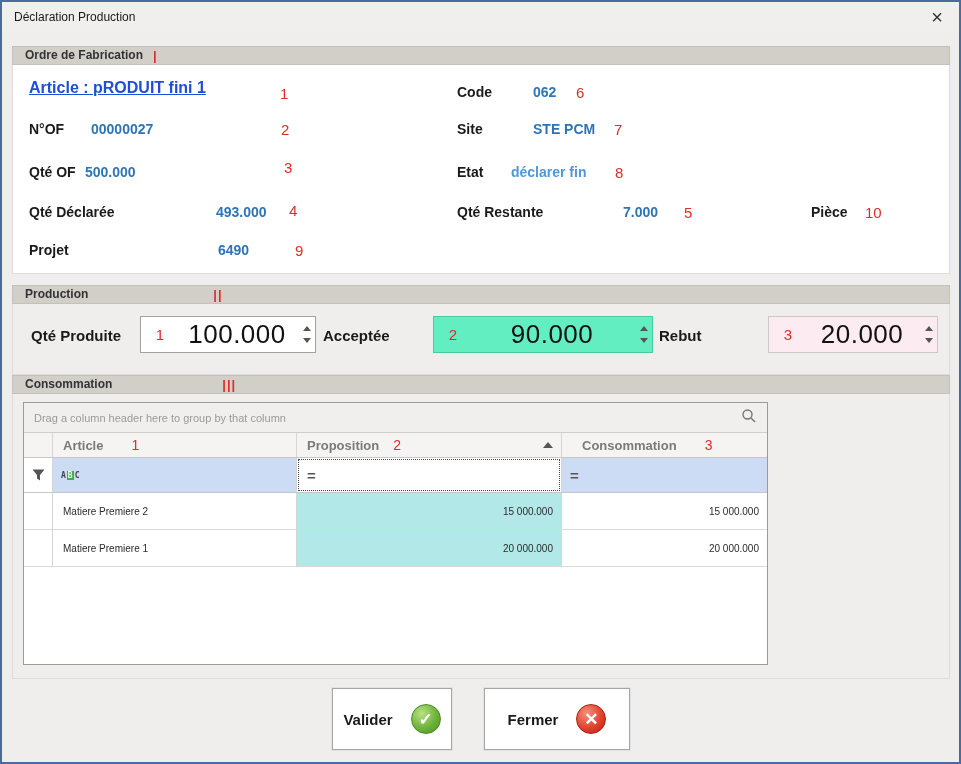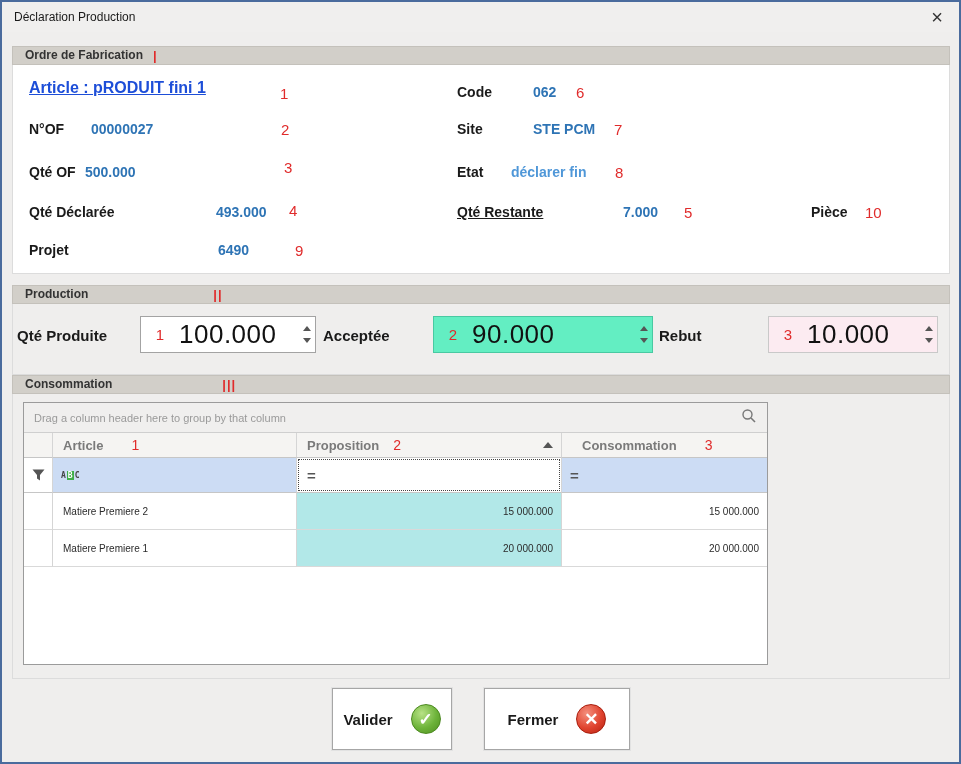--- a/index.html
+++ b/index.html
@@ -29,21 +29,21 @@
   .val-light { color: #4f97d8; }
   .num { font-size: 15px; color: #e02b2b; }
   .article-big { font-size: 16px; font-weight: bold; color: #1d4ed8; text-decoration: underline; }
   
   .prod-label { position: absolute; font-size: 15px; font-weight: bold; color: #1a1a1a; }
   .spin-field {
     position: absolute; height: 37px; background: #fff; border: 1px solid #a3a3a3;
     display: flex; align-items: center;
   }
   .spin-field .fnum { width: 38px; text-align: center; font-size: 15px; color: #e02b2b; }
-  .spin-field .fval { flex: 1; text-align: left; font-size: 26px; color: #111; padding-right: 4px; letter-spacing: 0.5px; }
+  .spin-field .fval { flex: 1; text-align: center; font-size: 26px; color: #111; padding-right: 4px; letter-spacing: 0.5px; }
   .spin-btns { width: 16px; height: 100%; display: flex; flex-direction: column; justify-content: center; gap: 7px; align-items: center; }
   .tri-up { width: 0; height: 0; border-left: 4px solid transparent; border-right: 4px solid transparent; border-bottom: 5px solid #555; }
   .tri-down { width: 0; height: 0; border-left: 4px solid transparent; border-right: 4px solid transparent; border-top: 5px solid #555; }
   .field-green { background: #63eec2; border-color: #49c9a2; }
   .field-pink { background: #fcebf1; border-color: #c9c9c9; }
   
   .grid { position: absolute; left: 10px; top: 8px; width: 745px; height: 263px; background: #fff; border: 1px solid #9b9b9b; display: flex; flex-direction: column; }
   .group-panel { height: 30px; background: #f0efee; border-bottom: 1px solid #cfcfcf; display: flex; align-items: center; padding: 0 10px; }
   .group-panel .hint { font-size: 11px; color: #9a9a9a; }
   .group-panel .search { margin-left: auto; }
@@ -117,60 +117,60 @@
       <span class="fld lbl" style="left:16px;top:99px;">Qté OF</span>
       <span class="fld val" style="left:72px;top:99px;">500.000</span>
       <span class="fld num" style="left:271px;top:94px;">3</span>
       <span class="fld lbl" style="left:444px;top:99px;">Etat</span>
       <span class="fld val val-light" style="left:498px;top:99px;">déclarer fin</span>
       <span class="fld num" style="left:602px;top:99px;">8</span>
 
       <span class="fld lbl" style="left:16px;top:139px;">Qté Déclarée</span>
       <span class="fld val" style="left:203px;top:139px;">493.000</span>
       <span class="fld num" style="left:276px;top:137px;">4</span>
-      <span class="fld lbl" style="left:444px;top:139px;text-decoration:underline;">Qté Restante</span>
+      <span class="fld lbl" style="left:444px;top:139px;">Qté Restante</span>
       <span class="fld val" style="left:610px;top:139px;">7.000</span>
       <span class="fld num" style="left:671px;top:139px;">5</span>
       <span class="fld lbl" style="left:798px;top:139px;">Pièce</span>
       <span class="fld num" style="left:852px;top:139px;">10</span>
 
       <span class="fld lbl" style="left:16px;top:177px;">Projet</span>
       <span class="fld val" style="left:205px;top:177px;text-align:center;">6490</span>
       <span class="fld num" style="left:282px;top:177px;">9</span>
     </div>
   </div>
 
   <div class="group" style="top:283px;">
     <div class="group-caption">
       <span>Production</span>
       <span class="caption-marker" style="margin-left:125px;">||</span>
     </div>
     <div class="group-body graybody" style="height:71px;">
-      <span class="prod-label" style="left:4px;top:23px;">Qté Produite</span>
+      <span class="prod-label" style="left:18px;top:23px;">Qté Produite</span>
       <div class="spin-field" style="left:127px;top:12px;width:176px;">
         <span class="fnum">1</span>
         <span class="fval">100.000</span>
         <span class="spin-btns">
           <span class="tri-up"></span>
           <span class="tri-down"></span>
         </span>
       </div>
       <span class="prod-label" style="left:310px;top:23px;">Acceptée</span>
       <div class="spin-field field-green" style="left:420px;top:12px;width:220px;">
         <span class="fnum">2</span>
         <span class="fval">90.000</span>
         <span class="spin-btns">
           <span class="tri-up"></span>
           <span class="tri-down"></span>
         </span>
       </div>
       <span class="prod-label" style="left:646px;top:23px;">Rebut</span>
       <div class="spin-field field-pink" style="left:755px;top:12px;width:170px;">
         <span class="fnum">3</span>
-        <span class="fval">10.000</span>
+        <span class="fval">20.000</span>
         <span class="spin-btns">
           <span class="tri-up"></span>
           <span class="tri-down"></span>
         </span>
       </div>
     </div>
   </div>
 
   <div class="group" style="top:373px;">
     <div class="group-caption">

